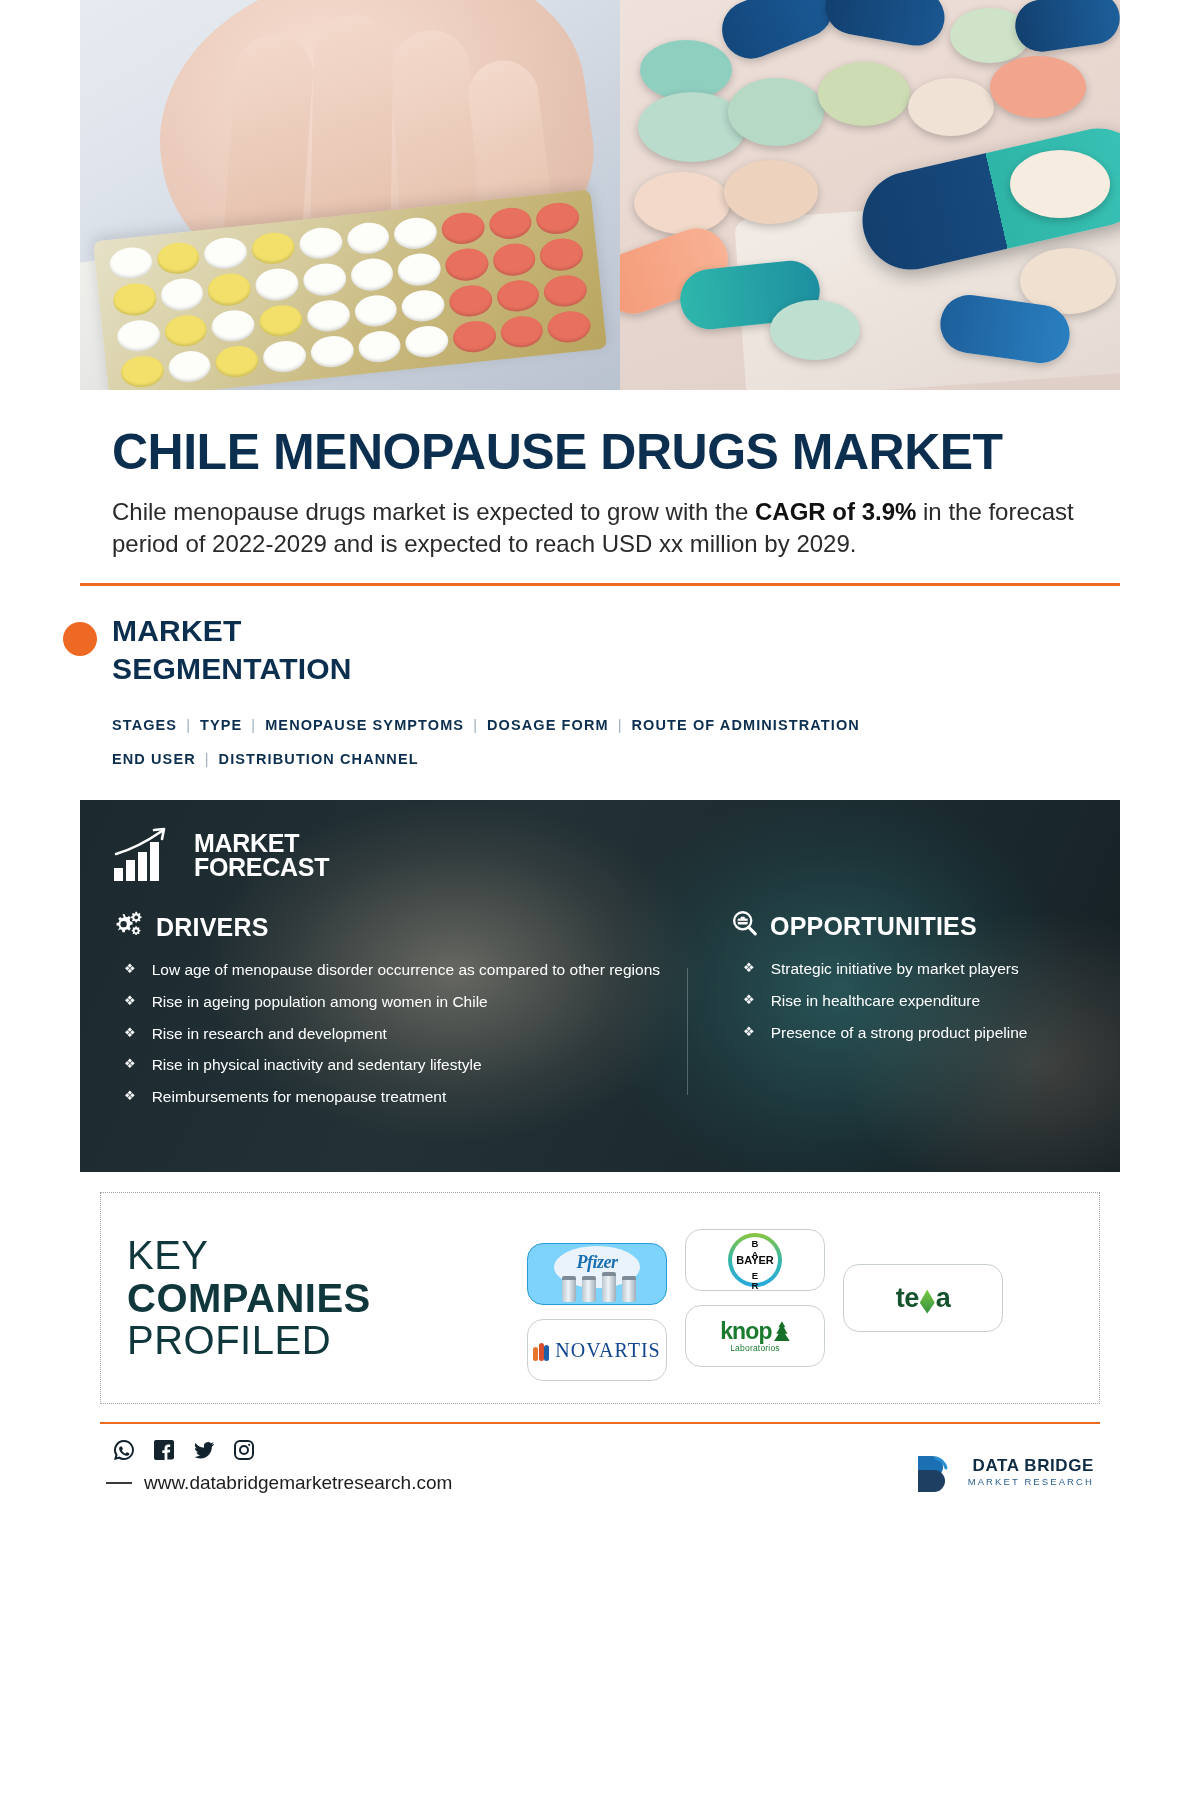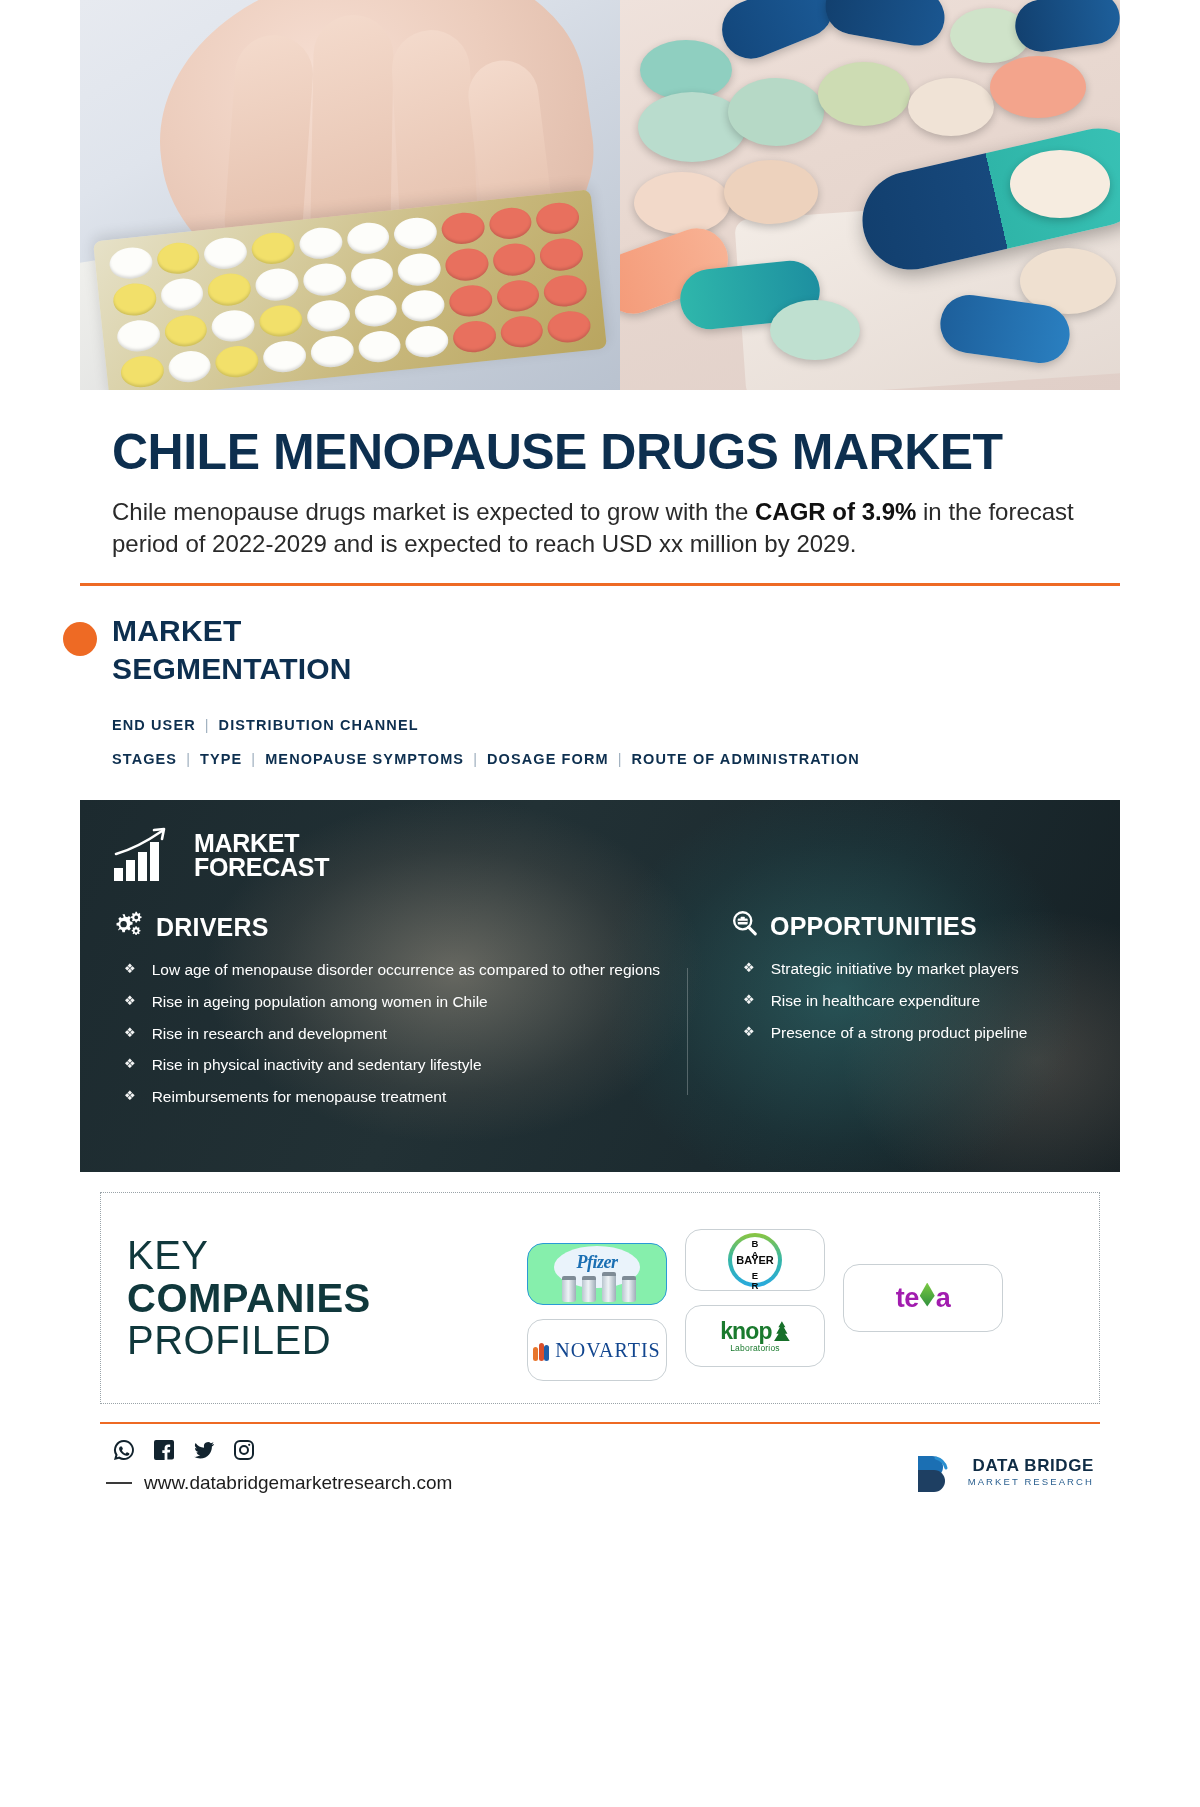--- a/index.html
+++ b/index.html
@@ -157,21 +157,21 @@
   .kc-title .l1 { font-size:40px; font-weight:300; }
   .kc-title .l2 { font-size:40px; font-weight:bold; }
   .kc-title .l3 { font-size:40px; font-weight:300; }
   .logos { flex:1; display:flex; gap:18px; align-items:center; }
   .logo-col { display:flex; flex-direction:column; gap:14px; }
   .logo-box {
     width:140px; height:62px; border:1px solid #c9d0d4; border-radius:16px;
     background:#fff; display:flex; align-items:center; justify-content:center;
     overflow:hidden; position:relative;
   }
-  .logo-box.pfizer { background:#86efac; border-color:#2a9ad6;margin-top:28px; }
+  .logo-box.pfizer { background:#7dd3fc; border-color:#2a9ad6;margin-top:28px; }
   .pfizer-wrap { position:relative; width:100%; height:100%; }
   .pfizer-oval {
     position:absolute; left:50%; top:2px; transform:translateX(-50%);
     width:86px; height:42px; border-radius:50%; background:#eaf3fb;
   }
   .pfizer-txt {
     position:absolute; left:50%; top:8px; transform:translateX(-50%);
     font-family:"Liberation Serif", serif; font-style:italic; font-weight:bold;
     font-size:18px; color:#1b6fb3; letter-spacing:-0.5px;
   }
@@ -190,22 +190,22 @@
   }
   .bayer-v, .bayer-h {
     position:absolute; color:#0a0a0a; font-weight:bold; font-size:9.5px;
     letter-spacing:0; line-height:1;
   }
   .bayer-v { left:50%; transform:translateX(-50%); top:5px; text-align:center; }
   .bayer-v span { display:block; margin:1px 0; }
   .bayer-h { left:50%; top:50%; transform:translate(-50%,-50%); font-size:11px; }
   .teva-box { width:160px; height:68px; }
   .teva-txt {
-    font-size:27px; font-weight:bold; color:#a21caf; letter-spacing:-0.5px;
-    display:flex; align-items:flex-start;
+    font-size:27px; font-weight:bold; color:#14532d; letter-spacing:-0.5px;
+    display:flex; align-items:flex-end;
   }
   .teva-leaf {
     display:inline-block; width:15px; height:24px;
     background:linear-gradient(180deg,#7ac943,#2f8f3e);
     clip-path:polygon(50% 0%,100% 55%,50% 100%,0% 55%);
     margin:0 1px;
   }
   .novartis { display:flex; align-items:center; gap:7px; }
   .nov-mark {
     width:15px; height:22px; position:relative;
@@ -339,24 +339,24 @@
   <div class="orange-rule"></div>
 
   <div class="seg">
     <div class="seg-dot"></div>
     <div class="seg-title">
       <div>MARKET</div>
       <div>SEGMENTATION</div>
     </div>
     <div class="seg-tags">
       <div class="seg-row">
+        <span>STAGES</span><span class="seg-sep">|</span><span>TYPE</span><span class="seg-sep">|</span><span>MENOPAUSE SYMPTOMS</span><span class="seg-sep">|</span><span>DOSAGE FORM</span><span class="seg-sep">|</span><span>ROUTE OF ADMINISTRATION</span>
+      </div>
+      <div class="seg-row">
         <span>END USER</span><span class="seg-sep">|</span><span>DISTRIBUTION CHANNEL</span>
-      </div>
-      <div class="seg-row">
-        <span>STAGES</span><span class="seg-sep">|</span><span>TYPE</span><span class="seg-sep">|</span><span>MENOPAUSE SYMPTOMS</span><span class="seg-sep">|</span><span>DOSAGE FORM</span><span class="seg-sep">|</span><span>ROUTE OF ADMINISTRATION</span>
       </div>
     </div>
   </div>
 
   <div class="forecast">
     <div class="forecast-bg"></div>
     <div class="forecast-inner">
       <div class="mf-logo">
         <div class="mf-icon">
           <svg viewBox="0 0 70 58" width="70" height="58">

